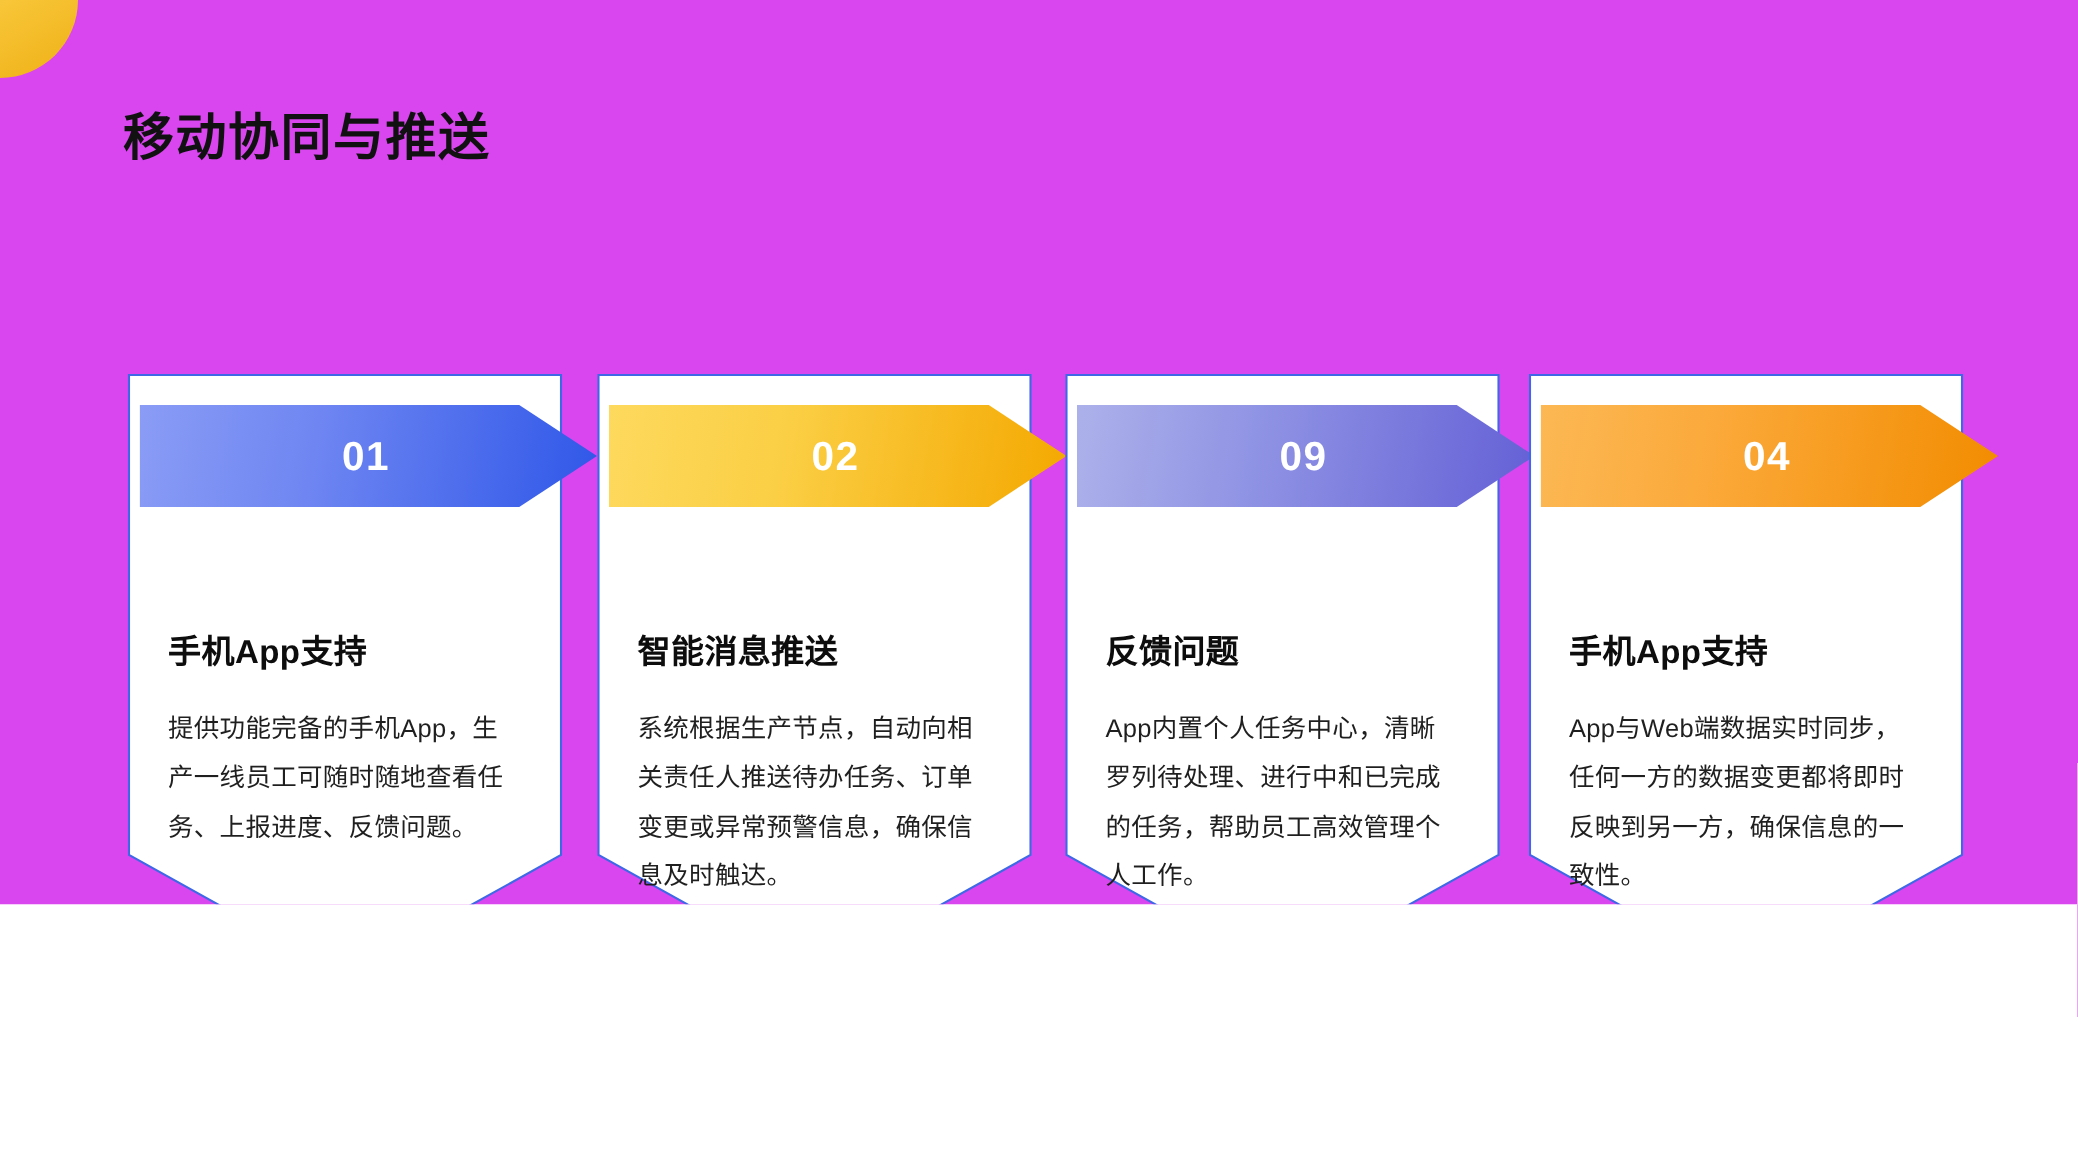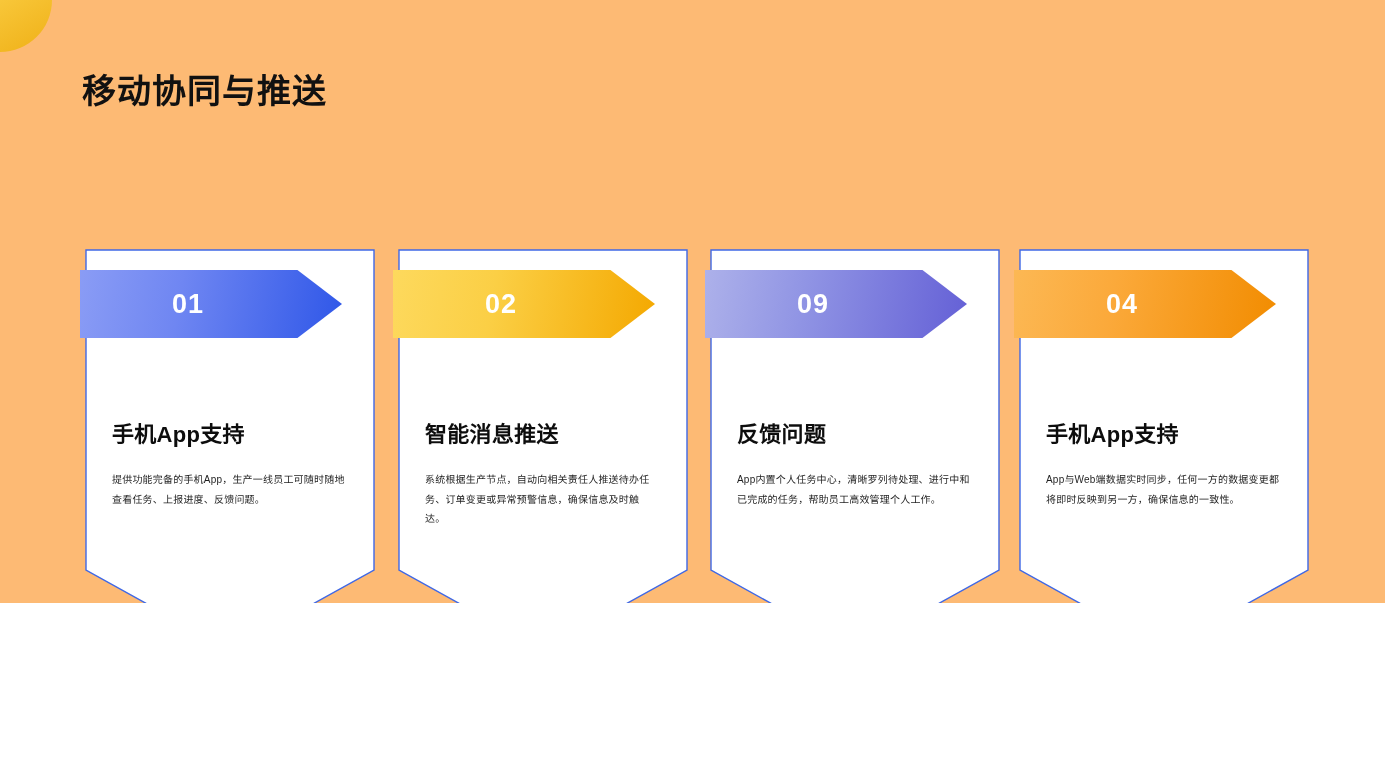--- a/index.html
+++ b/index.html
@@ -10,21 +10,21 @@
   }
   body {
     font-family: "Liberation Sans", "DejaVu Sans", sans-serif;
     -webkit-font-smoothing: antialiased;
   }
 
   #slide {
     position: relative;
     width: 1385px;
     height: 603px;
-    background: #fdba74;
+    background: #d946ef;
     overflow: hidden;
   }
 
   
   .corner-blob {
     position: absolute;
     left: -52px;
     top: -52px;
     width: 104px;
     height: 104px;
@@ -94,28 +94,29 @@
   .card-outline polygon {
     fill: #ffffff;
     stroke: #3f68e6;
     stroke-width: 1.4;
     vector-effect: non-scaling-stroke;
   }
 
   
   .badge {
     position: absolute;
-    left: 4px;
+    left: 17px;
     top: 20px;
     width: 262px;
     height: 68px;
     display: flex;
     align-items: center;
     justify-content: center;
     clip-path: polygon(0 0, 83% 0, 100% 50%, 83% 100%, 0 100%);
+    padding-left: 43px;
   }
   .badge.b0 { background: linear-gradient(100deg, #8a9cf5 0%, #6f86f2 38%, #2f57e8 100%); }
   .badge.b1 { background: linear-gradient(100deg, #fdd95d 0%, #fbcf45 38%, #f4a800 100%); }
   .badge.b2 { background: linear-gradient(100deg, #adb1ea 0%, #9094e4 38%, #6460d6 100%); }
   .badge.b3 { background: linear-gradient(100deg, #fcb854 0%, #fba93a 38%, #f28c00 100%); }
 
   .badge-number {
     font-size: 27px;
     font-weight: bold;
     color: #ffffff;
@@ -134,21 +135,21 @@
   .card-heading {
     font-size: 22px;
     font-weight: bold;
     color: #0d0d0d;
     letter-spacing: 0.3px;
     margin: 0 0 22px 0;
     line-height: 1.2;
   }
 
   .card-text {
-    font-size: 10px;
+    font-size: 17px;
     font-weight: normal;
     color: #1f1f1f;
     line-height: 1.92;
     letter-spacing: 0.2px;
     margin: 0;
   }
 </style>
 </head>
 <body>
 

